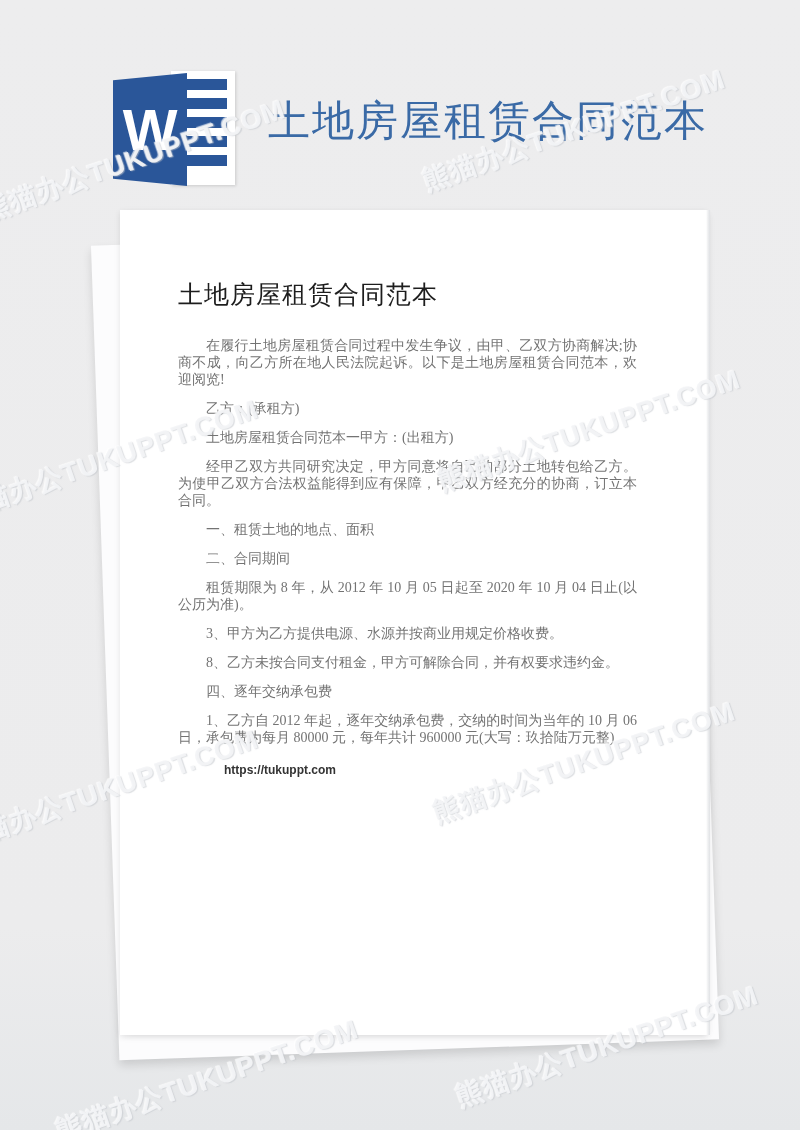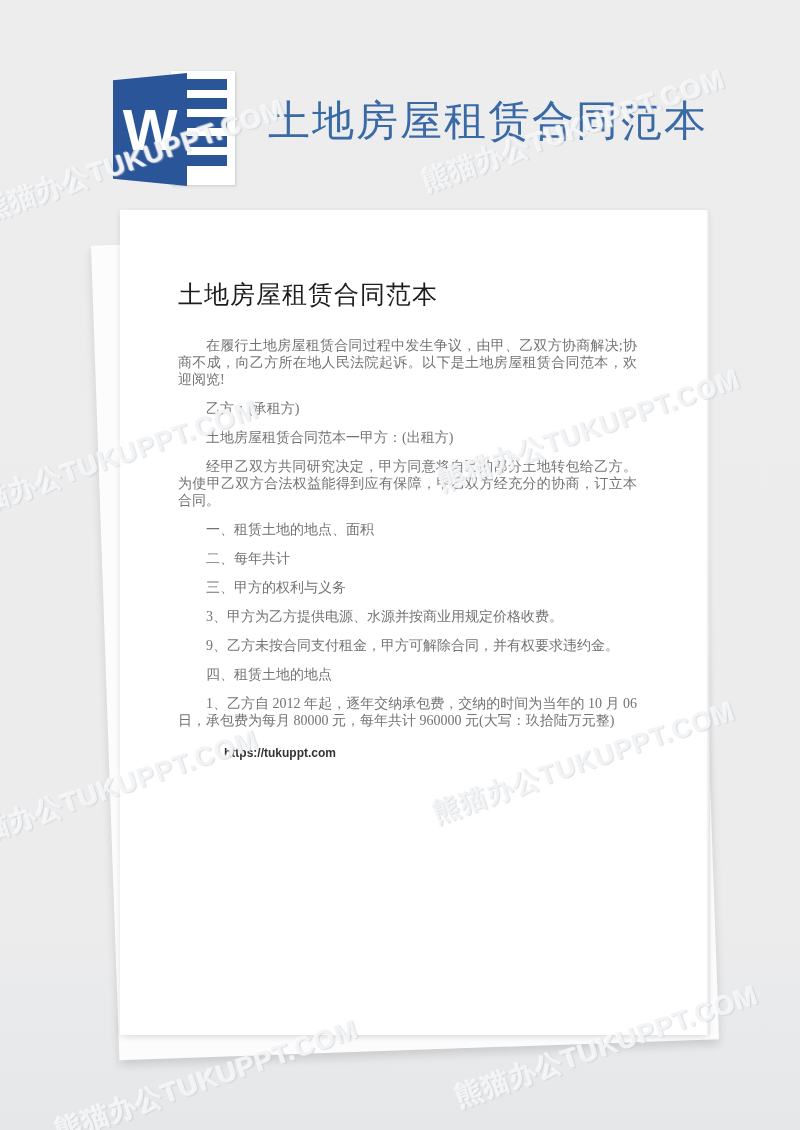--- a/index.html
+++ b/index.html
@@ -129,21 +129,21 @@
 <div class="back-sheet"></div>
 
 <div class="doc-page">
   <div class="doc-inner">
     <h1 class="doc-heading">土地房屋租赁合同范本</h1>
     <p class="doc-para">在履行土地房屋租赁合同过程中发生争议，由甲、乙双方协商解决;协商不成，向乙方所在地人民法院起诉。以下是土地房屋租赁合同范本，欢迎阅览!</p>
     <p class="doc-para">乙方：(承租方)</p>
     <p class="doc-para">土地房屋租赁合同范本一甲方：(出租方)</p>
     <p class="doc-para">经甲乙双方共同研究决定，甲方同意将自己的部分土地转包给乙方。为使甲乙双方合法权益能得到应有保障，甲乙双方经充分的协商，订立本合同。</p>
     <p class="doc-para">一、租赁土地的地点、面积</p>
-    <p class="doc-para">二、每年共计</p>
-    <p class="doc-para">三、甲方的权利与义务</p>
+    <p class="doc-para">二、合同期间</p>
+    <p class="doc-para">租赁期限为 8 年，从 2012 年 10 月 05 日起至 2020 年 10 月 04 日止(以公历为准)。</p>
     <p class="doc-para">3、甲方为乙方提供电源、水源并按商业用规定价格收费。</p>
-    <p class="doc-para">9、乙方未按合同支付租金，甲方可解除合同，并有权要求违约金。</p>
-    <p class="doc-para">四、租赁土地的地点</p>
+    <p class="doc-para">8、乙方未按合同支付租金，甲方可解除合同，并有权要求违约金。</p>
+    <p class="doc-para">四、逐年交纳承包费</p>
     <p class="doc-para">1、乙方自 2012 年起，逐年交纳承包费，交纳的时间为当年的 10 月 06 日，承包费为每月 80000 元，每年共计 960000 元(大写：玖拾陆万元整)</p>
     <div class="doc-footer">https://tukuppt.com</div>
   </div>
 </div>
 
 </body></html>

